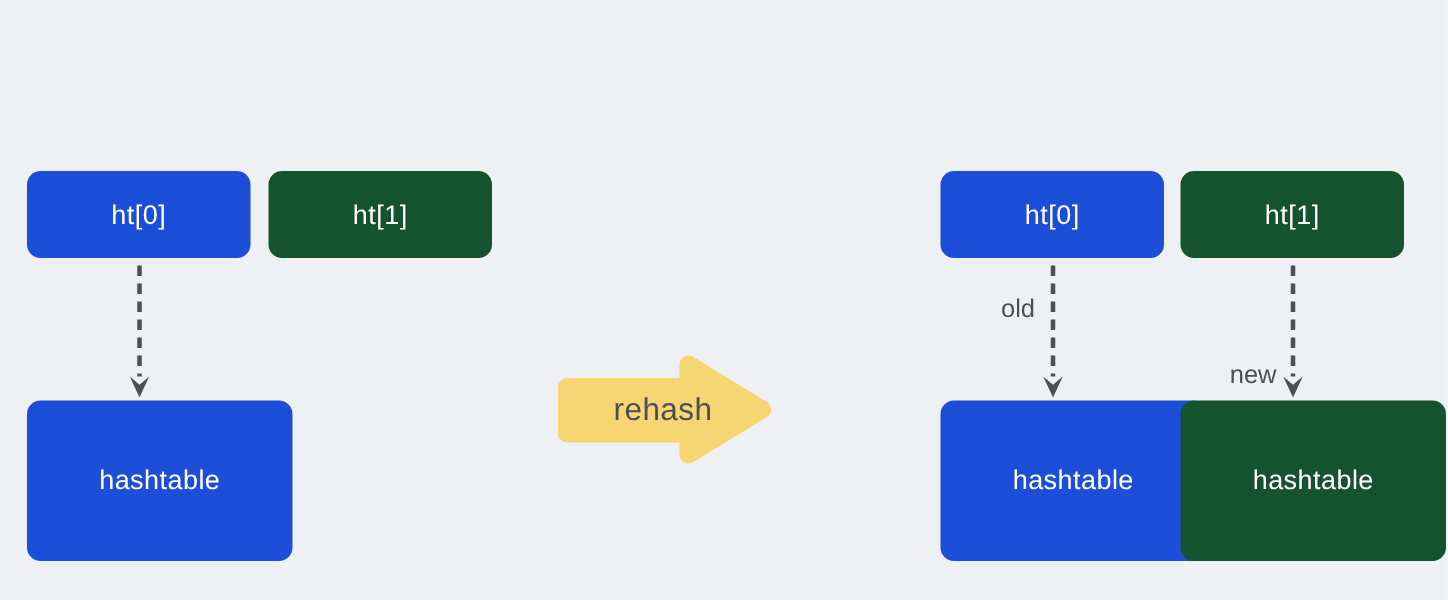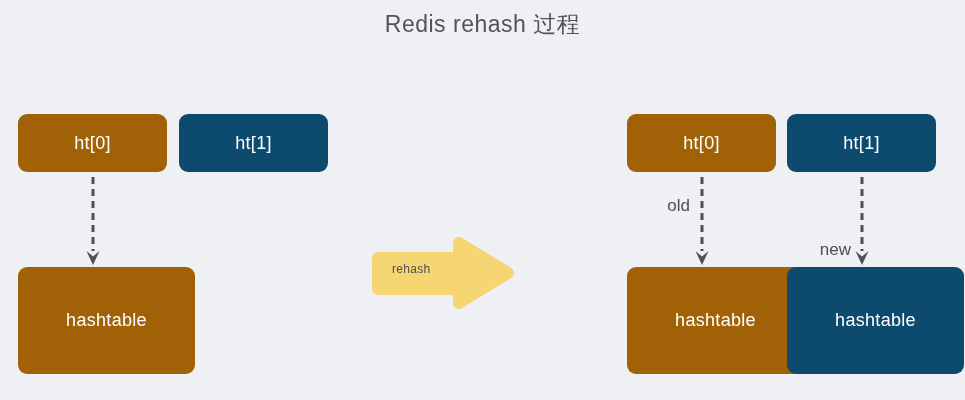--- a/index.html
+++ b/index.html
@@ -28,22 +28,22 @@
   .box {
     position: absolute;
     display: flex;
     align-items: center;
     justify-content: center;
     color: #ffffff;
     font-size: 18px;
     border-radius: 9px;
     letter-spacing: 0.3px;
   }
-  .teal { background: #a16207; }
-  .red  { background: #0c4a6e; }
+  .teal { background: #1d4ed8; }
+  .red  { background: #14532d; }
 
   .ht-box    { width: 149px; height: 58px;  top: 114px; }
   .table-box { width: 177px; height: 107px; top: 267px; }
 
   .pos-l-ht0  { left: 18px;  }
   .pos-l-ht1  { left: 179px; }
   .pos-l-tab  { left: 18px;  }
   .pos-r-ht0  { left: 627px; }
   .pos-r-ht1  { left: 787px; }
   .pos-r-tab0 { left: 627px; }
@@ -65,32 +65,31 @@
     color: #4e4e57;
   }
   .edge-label-old { left: 630px; }
   .edge-label-new { left: 791px; margin-top: 44px; }
 
   .rehash-label {
     position: absolute;
     left: 372px;
     top: 262px;
     width: 140px;
-    font-size: 12px;
+    text-align: center;
+    font-size: 21px;
     color: #4e4e57;
     letter-spacing: 0.3px;
-    padding-left: 20px;
   }
 </style>
 </head>
 <body>
 
 <div class="canvas">
 
-  <div class="title">Redis rehash 过程</div>
 
   <svg class="arrow-layer" width="965" height="400" viewBox="0 0 965 400">
 
     <g>
       <line x1="93" y1="177" x2="93" y2="251" stroke="#4e4e57" stroke-width="3" stroke-dasharray="7 5"></line>
       <path d="M93 265 L86.5 251 L93 256.5 L99.5 251 Z" fill="#4e4e57"></path>
     </g>
 
     <g>
       <line x1="702" y1="177" x2="702" y2="251" stroke="#4e4e57" stroke-width="3" stroke-dasharray="7 5"></line>

